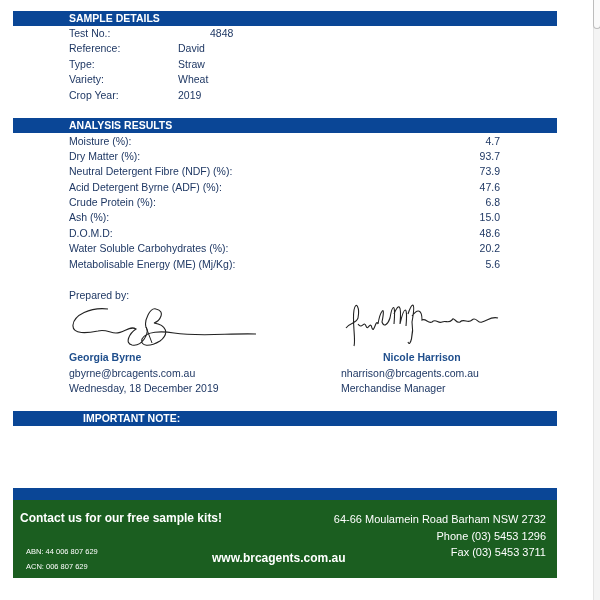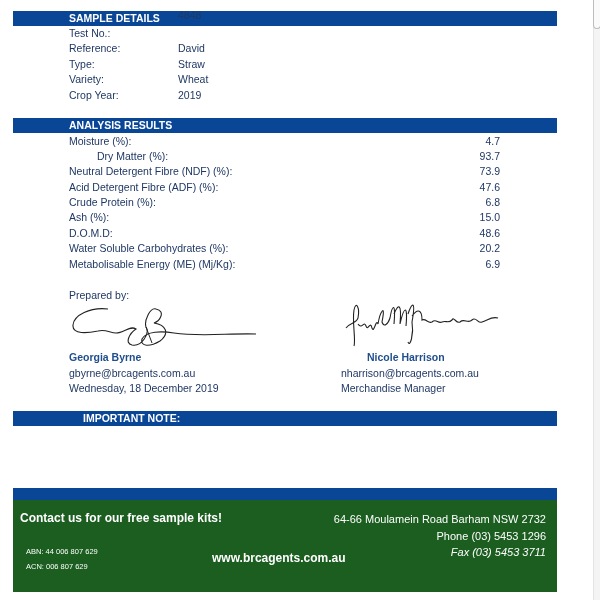--- a/index.html
+++ b/index.html
@@ -9,87 +9,87 @@
   .bar { position:absolute; left:13px; width:544px; height:15px; background:#0a4696; color:#fff;
          font-weight:bold; font-size:10.5px; line-height:15px; box-sizing:border-box; padding-left:56px; }
   .row { position:absolute; font-size:10.5px; line-height:15px; color:#1f3864; }
   .lbl { left:69px; }
   .val { left:178px; }
   .num { right:100px; text-align:right; width:60px; }
   .sig-name { font-weight:bold; color:#1f4e8c; }
   .note { position:absolute; left:60px; width:450px; top:429px; text-align:center; font-style:italic;
           font-size:9px; line-height:13.6px; color:#1f3864; }
   .footer-blue { position:absolute; left:13px; width:544px; top:488px; height:12px; background:#0a4696; }
-  .footer-green { position:absolute; left:13px; width:544px; top:500px; height:92px; background:#1b5e20; color:#fff; }
+  .footer-green { position:absolute; left:13px; width:544px; top:500px; height:78px; background:#1b5e20; color:#fff; }
   .fg { position:absolute; color:#fff; }
   .scroll { position:absolute; left:593px; top:0; width:7px; height:600px; background:#f4f4f4; border-left:1px solid #e4e4e4; }
   .scroll-thumb { position:absolute; left:593px; top:0; width:6px; height:28px; border:1px solid #bdbdbd; border-top:none; border-radius:0 0 6px 6px; background:#fafafa; }
   svg.sig { position:absolute; }
 </style>
 </head>
 <body>
 
 <div class="page">
 
   <div class="bar" style="top:11px;">SAMPLE DETAILS</div>
   <div class="row lbl" style="top:26px;">Test No.:</div>
-  <div class="row val" style="top:8px;">4848</div>
+  <div class="row val" style="top:26px;margin-left:32px;">4848</div>
   <div class="row lbl" style="top:41px;">Reference:</div>
   <div class="row val" style="top:41px;">David</div>
   <div class="row lbl" style="top:57px;">Type:</div>
   <div class="row val" style="top:57px;">Straw</div>
   <div class="row lbl" style="top:72px;">Variety:</div>
   <div class="row val" style="top:72px;">Wheat</div>
   <div class="row lbl" style="top:88px;">Crop Year:</div>
   <div class="row val" style="top:88px;">2019</div>
 
   <div class="bar" style="top:118px;">ANALYSIS RESULTS</div>
   <div class="row lbl" style="top:134px;">Moisture (%):</div>
   <div class="row num" style="top:134px;">4.7</div>
-  <div class="row lbl" style="top:149px;margin-left:28px;">Dry Matter (%):</div>
+  <div class="row lbl" style="top:149px;">Dry Matter (%):</div>
   <div class="row num" style="top:149px;">93.7</div>
   <div class="row lbl" style="top:164px;">Neutral Detergent Fibre (NDF) (%):</div>
   <div class="row num" style="top:164px;">73.9</div>
-  <div class="row lbl" style="top:180px;">Acid Detergent Fibre (ADF) (%):</div>
+  <div class="row lbl" style="top:180px;">Acid Detergent Byrne (ADF) (%):</div>
   <div class="row num" style="top:180px;">47.6</div>
   <div class="row lbl" style="top:195px;">Crude Protein (%):</div>
   <div class="row num" style="top:195px;">6.8</div>
   <div class="row lbl" style="top:210px;">Ash (%):</div>
   <div class="row num" style="top:210px;">15.0</div>
   <div class="row lbl" style="top:226px;">D.O.M.D:</div>
   <div class="row num" style="top:226px;">48.6</div>
   <div class="row lbl" style="top:241px;">Water Soluble Carbohydrates (%):</div>
   <div class="row num" style="top:241px;">20.2</div>
   <div class="row lbl" style="top:257px;">Metabolisable Energy (ME) (Mj/Kg):</div>
-  <div class="row num" style="top:257px;">6.9</div>
+  <div class="row num" style="top:257px;">5.6</div>
 
   <div class="row lbl" style="top:288px;">Prepared by:</div>
   <svg class="sig" style="left:70px; top:303px;" width="190" height="48" viewBox="0 0 190 48">
     <path d="M38,6 C20,4 4,12 3,22 C2,32 18,30 28,28 C36,26 40,30 46,30 C54,30 60,22 66,26 C60,30 54,40 62,42 C72,44 80,30 76,24 C74,18 80,4 86,6 C96,8 90,18 84,20 C96,22 100,30 90,38 C80,44 70,44 72,36 C76,28 92,28 104,30 C130,34 160,30 186,31" fill="none" stroke="#222" stroke-width="1.1"></path>
     <path d="M76,24 L82,40" fill="none" stroke="#222" stroke-width="1"></path>
   </svg>
   <div class="row lbl sig-name" style="top:350px;">Georgia Byrne</div>
   <div class="row lbl" style="top:366px;">gbyrne@brcagents.com.au</div>
   <div class="row lbl" style="top:381px;">Wednesday, 18 December 2019</div>
 
   <svg class="sig" style="left:342px; top:294px;" width="160" height="56" viewBox="0 0 160 56">
     <path d="M4,34 C8,28 14,30 16,24 C18,14 14,6 12,16 C10,28 14,46 12,52 M16,30 C20,36 22,26 24,32 C26,38 28,26 30,34 C32,40 34,24 36,30 C38,18 44,8 40,28 C42,34 46,30 48,24 C50,12 54,6 52,30 M52,20 C56,10 60,8 58,30 C62,12 66,10 64,32 M66,20 C70,8 74,6 70,28 C72,40 68,54 66,48 M70,22 C76,14 80,16 80,26 C84,24 86,30 90,28 C94,24 96,30 100,28 C104,26 106,30 110,26 C112,22 114,30 118,28 C122,24 126,30 130,26 C134,22 136,30 140,28 C146,26 150,22 156,24" fill="none" stroke="#222" stroke-width="1.1"></path>
   </svg>
-  <div class="row sig-name" style="left:324px; top:350px;padding-left:43px;">Nicole Harrison</div>
+  <div class="row sig-name" style="left:340px; top:350px;padding-left:43px;">Nicole Harrison</div>
   <div class="row" style="left:341px; top:366px;">nharrison@brcagents.com.au</div>
   <div class="row" style="left:341px; top:381px;">Merchandise Manager</div>
 
   <div class="bar" style="top:411px; padding-left:70px;">IMPORTANT NOTE:</div>
 
   <div class="footer-blue"></div>
   <div class="footer-green">
     <div class="fg" style="left:7px; top:11px; font-size:12px; font-weight:bold;">Contact us for our free sample kits!</div>
     <div class="fg" style="left:13px; top:47px; font-size:7.5px;">ABN: 44 006 807 629</div>
     <div class="fg" style="left:13px; top:62px; font-size:7.5px;">ACN: 006 807 629</div>
     <div class="fg" style="left:199px; top:51px; font-size:12px; font-weight:bold;">www.brcagents.com.au</div>
     <div class="fg" style="right:11px; top:13px; font-size:11px; text-align:left;">64-66 Moulamein Road Barham NSW 2732</div>
     <div class="fg" style="right:11px; top:30px; font-size:11px; text-align:right;">Phone (03) 5453 1296</div>
-    <div class="fg" style="right:11px; top:46px; font-size:11px; text-align:right;font-style:italic;">Fax (03) 5453 3711</div>
+    <div class="fg" style="right:11px; top:46px; font-size:11px; text-align:right;">Fax (03) 5453 3711</div>
   </div>
 
   <div class="scroll"></div>
   <div class="scroll-thumb"></div>
 </div>
 
 </body></html>

